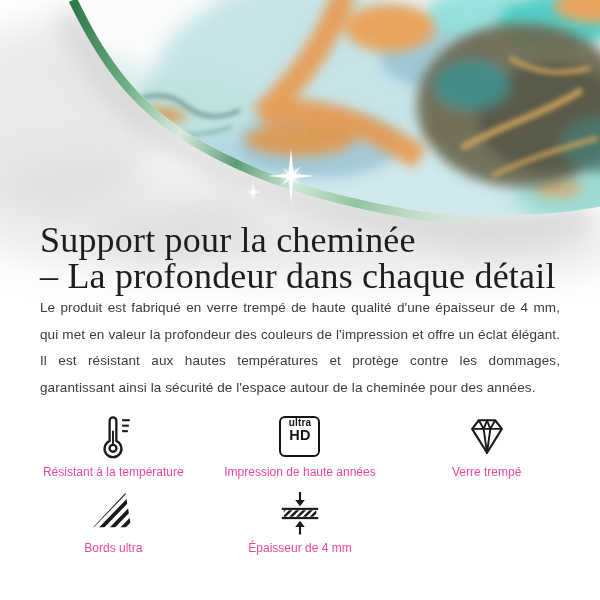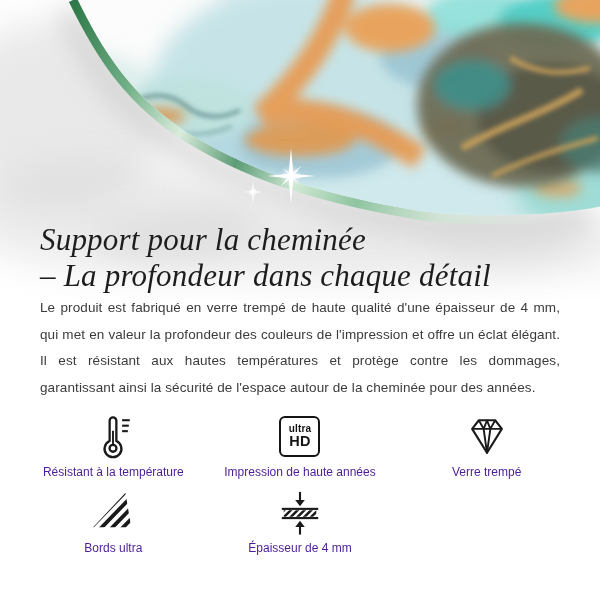--- a/index.html
+++ b/index.html
@@ -6,40 +6,40 @@
   body{
     width:600px;height:600px;position:relative;overflow:hidden;
     background:#ffffff;
     font-family:"Liberation Sans", sans-serif;
     -webkit-font-smoothing:antialiased;
   }
   .hero{position:absolute;top:0;left:0;width:600px;height:300px;}
   .content{position:absolute;left:40px;top:222px;width:520px;}
   .title{
     font-family:"Liberation Serif", serif;
-    font-size:31px;line-height:36px;font-weight:400;
-    color:#1d1d1d;letter-spacing:.2px;font-style:italic;
+    font-size:36px;line-height:36px;font-weight:400;
+    color:#1d1d1d;letter-spacing:.2px;
   }
   .desc{
     margin-top:1px;
     font-size:13.5px;line-height:26.5px;color:#3b3b3b;
     text-align:justify;letter-spacing:.1px;
   }
   .features{
     margin:2px -20px 0;
     display:grid;grid-template-columns:1fr 1fr 1fr;row-gap:12px;
   }
   .feature{display:flex;flex-direction:column;align-items:center;}
   .icon-box{height:44px;width:64px;display:flex;align-items:center;justify-content:center;}
   .feature-label{
-    margin-top:6px;font-size:12px;color:#4c1d95;white-space:nowrap;text-align:center;
+    margin-top:6px;font-size:12px;color:#ec4899;white-space:nowrap;text-align:center;
   }
   .uhd-box{
     width:37px;height:37px;border:2.5px solid #141414;border-radius:6px;
-    display:flex;flex-direction:column;align-items:center;justify-content:center;
+    display:flex;flex-direction:column;align-items:center;
     color:#141414;
   }
   .uhd-top{font-size:10px;line-height:10px;font-weight:600;letter-spacing:.2px;}
   .uhd-bottom{font-size:14.5px;line-height:15px;font-weight:700;letter-spacing:.3px;}
   svg .stroke{fill:none;stroke:#1a1a1a;stroke-width:2.4;stroke-linejoin:round;}
 </style>
 </head>
 <body>
 
 <div class="hero">

